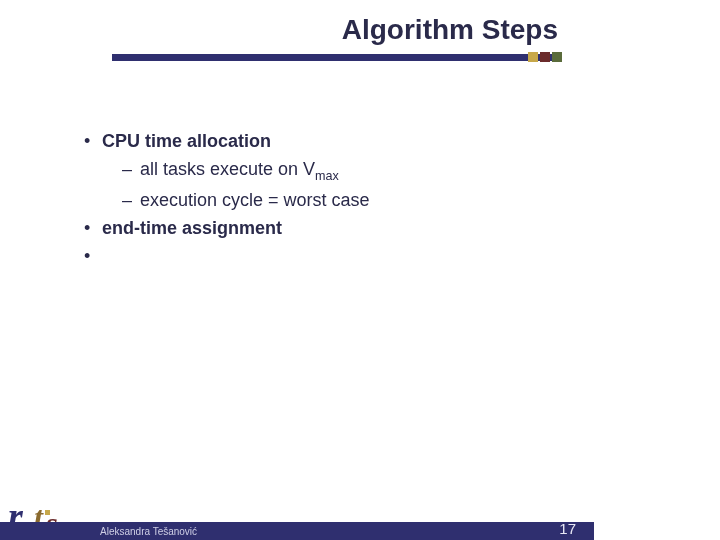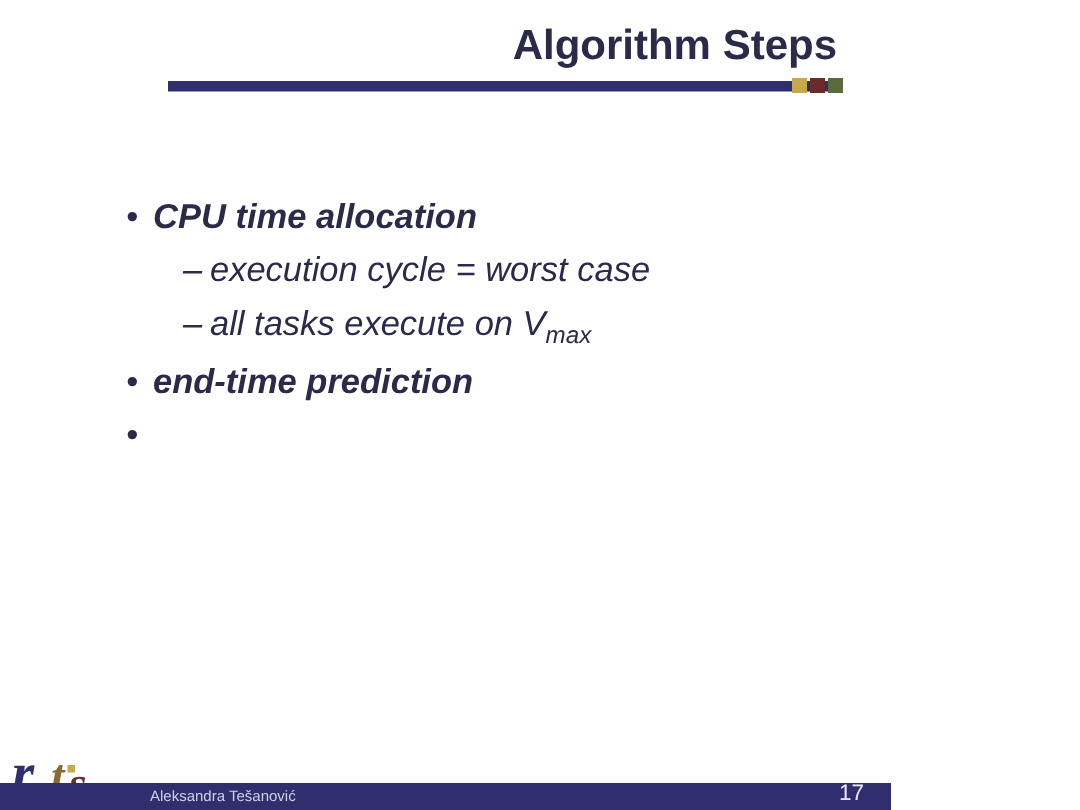--- a/index.html
+++ b/index.html
@@ -7,21 +7,21 @@
   .slide { position: relative; width: 594px; height: 540px; background: #fff; }
   .title-area { position: absolute; top: 14px; right: 36px; text-align: right; }
   .title { font-size: 28px; font-weight: bold; color: #2a2a4a; }
   .underline-wrap { position: absolute; top: 54px; left: 112px; right: 36px; }
   .underline-bar { height: 7px; background: #2f2f6f; }
   .squares { position: absolute; right: -4px; top: -2px; display: flex; gap: 2px; }
   .sq { width: 10px; height: 10px; }
   .sq1 { background: #c7a84a; }
   .sq2 { background: #6b2b2b; }
   .sq3 { background: #5a6b3b; }
-  .content { position: absolute; top: 128px; left: 84px; right: 58px; color: #2a2a4a; font-size: 23px; line-height: 1.45; font-style: italic; }
+  .content { position: absolute; top: 128px; left: 84px; right: 58px; color: #2a2a4a; font-size: 18px; line-height: 1.45; }
   .content ul { list-style: none; }
   .lvl1 > li { padding-left: 18px; position: relative; margin-bottom: 2px; }
   .lvl1 > li::before { content: "•"; position: absolute; left: 0; top: 0; color: #2a2a4a; }
   .lvl2 { margin-top: 2px; }
   .lvl2 > li { padding-left: 38px; position: relative; margin-bottom: 2px; }
   .lvl2 > li::before { content: "–"; position: absolute; left: 20px; top: 0; color: #2a2a4a; }
   .bold { font-weight: bold; }
   .sub { font-size: 0.7em; vertical-align: sub; }
   .footer-bar { position: absolute; bottom: 0; left: 0; right: 0; height: 18px; background: #2f2f6f; }
   .footer-author { position: absolute; bottom: 3px; left: 100px; color: #cfcfe6; font-size: 10px; }
@@ -49,29 +49,29 @@
       <div class="sq sq3"></div>
     </div>
   </div>
 
   <div class="content">
     <ul class="lvl1">
       <li>
         <span class="bold">CPU time allocation</span>
         <ul class="lvl2">
           <li>
-            <span>execution cycle = worst case</span>
+            <span>all tasks execute on V</span><span class="sub">max</span>
           </li>
           <li>
-            <span>all tasks execute on V</span><span class="sub">max</span>
+            <span>execution cycle = worst case</span>
           </li>
         </ul>
       </li>
       <li>
-        <span class="bold">end-time prediction</span>
+        <span class="bold">end-time assignment</span>
       </li>
       <li>
         <ul class="lvl2">
         </ul>
       </li>
     </ul>
   </div>
 
   <div class="logo">
     <div class="logo-dot"></div>

